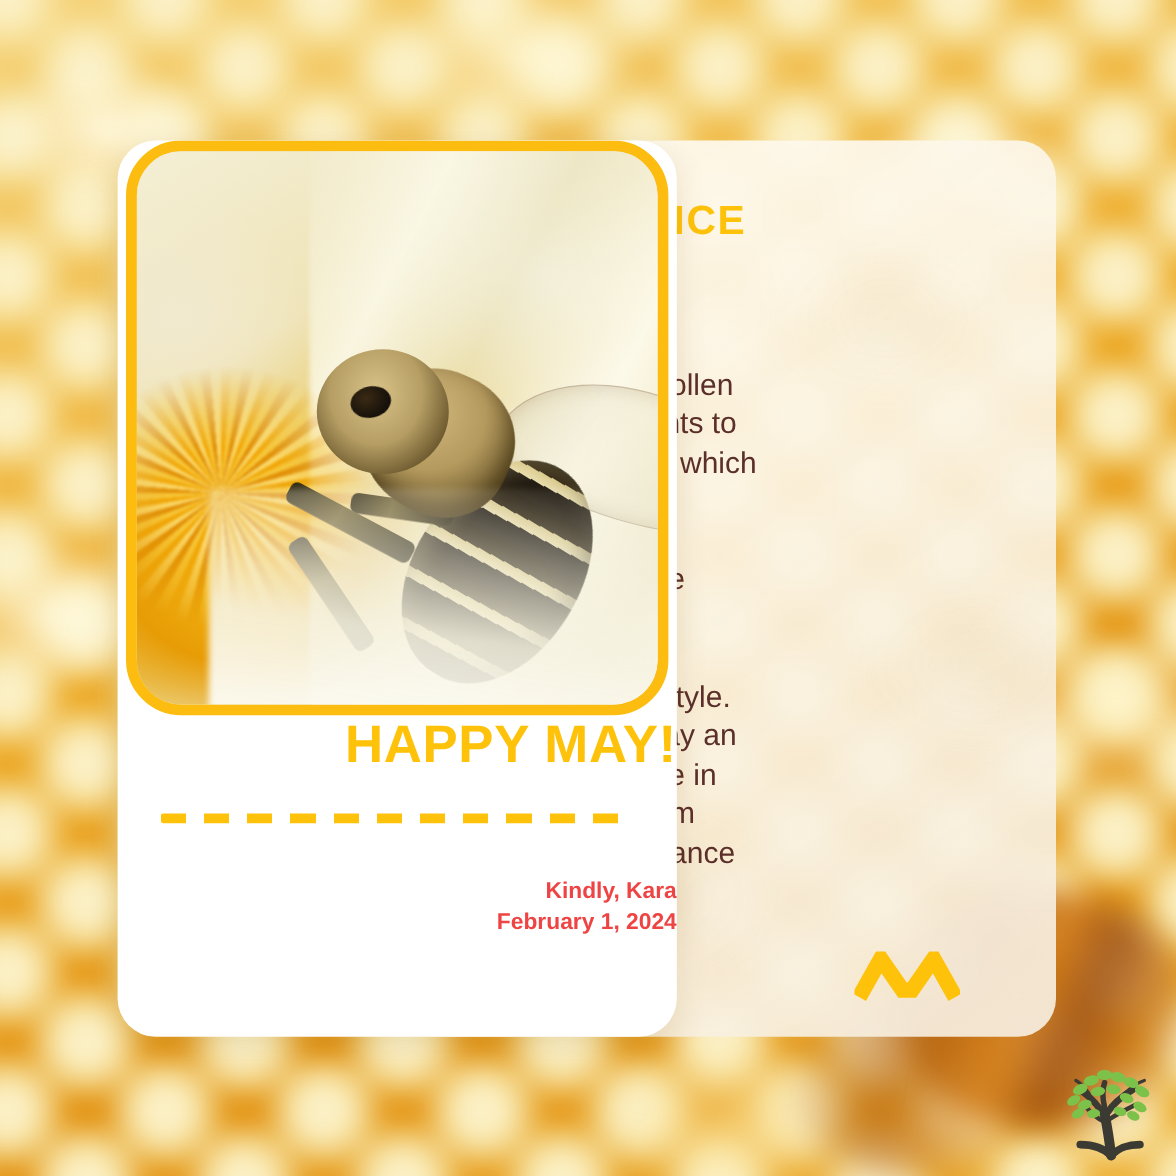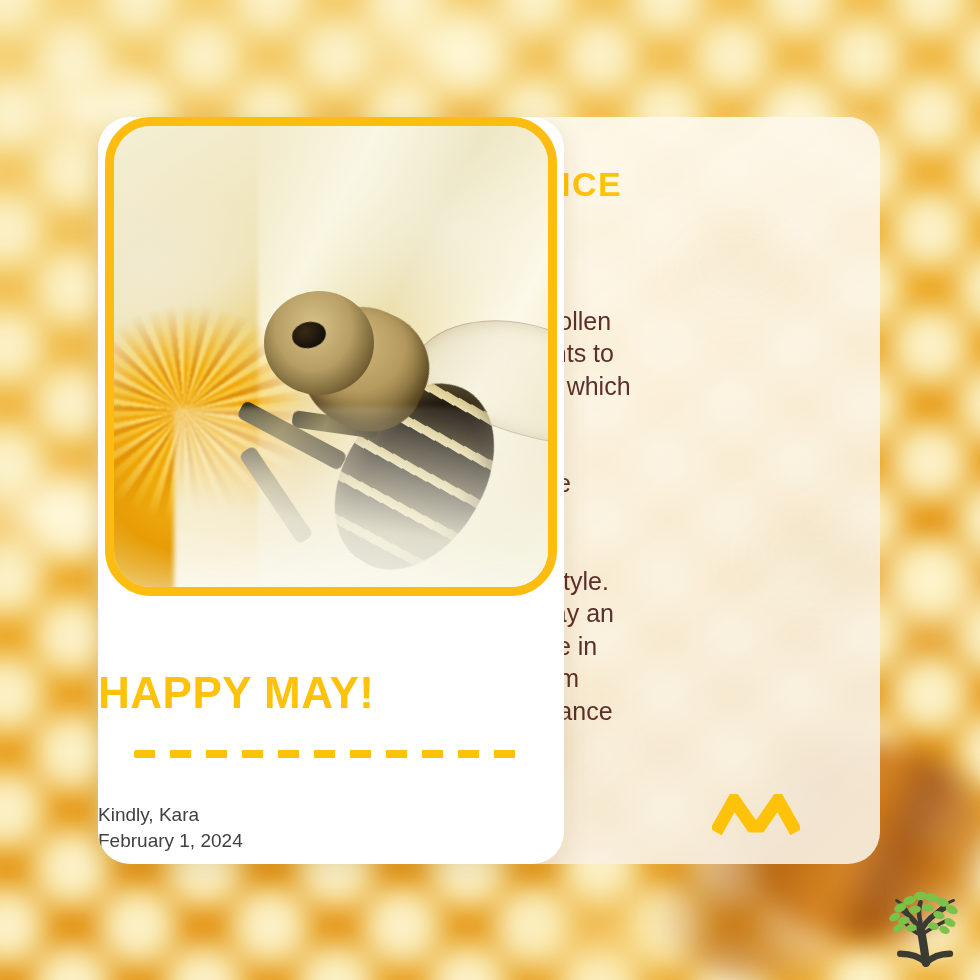--- a/index.html
+++ b/index.html
@@ -295,43 +295,42 @@
   .leg2 { left: 108px; top: 360px; width: 108px; height: 18px; transform: rotate(56deg); }
   .leg3 { left: 178px; top: 290px; width: 86px;  height: 17px; transform: rotate(8deg); }
 
   
   .card-body {
     position: absolute;
     left: 0;
     top: 479px;
     right: 0;
     bottom: 0;
-    padding-top: 72px;
-    text-align: left;
+    text-align: right;
   }
   .happy-title {
     font-size: 44px;
     font-weight: 900;
     letter-spacing: .5px;
     color: #FFC20A;
   }
   .divider {
     margin: 32px auto 0;
     width: 394px;
     height: 8px;
     background-image: repeating-linear-gradient(to right,
       #FFC20A 0px, #FFC20A 21px, rgba(255,255,255,0) 21px, rgba(255,255,255,0) 36px);
     border-radius: 2px;
   }
   .signature {
     margin-top: 44px;
     font-size: 19px;
-    font-weight: normal;
+    font-weight: bold;
     line-height: 1.35;
-    color: #404040;
+    color: #ef4444;
   }
 
   
   .tree-logo {
     position: absolute;
     right: 8px;
     bottom: 6px;
     width: 92px;
     height: 92px;
   }

